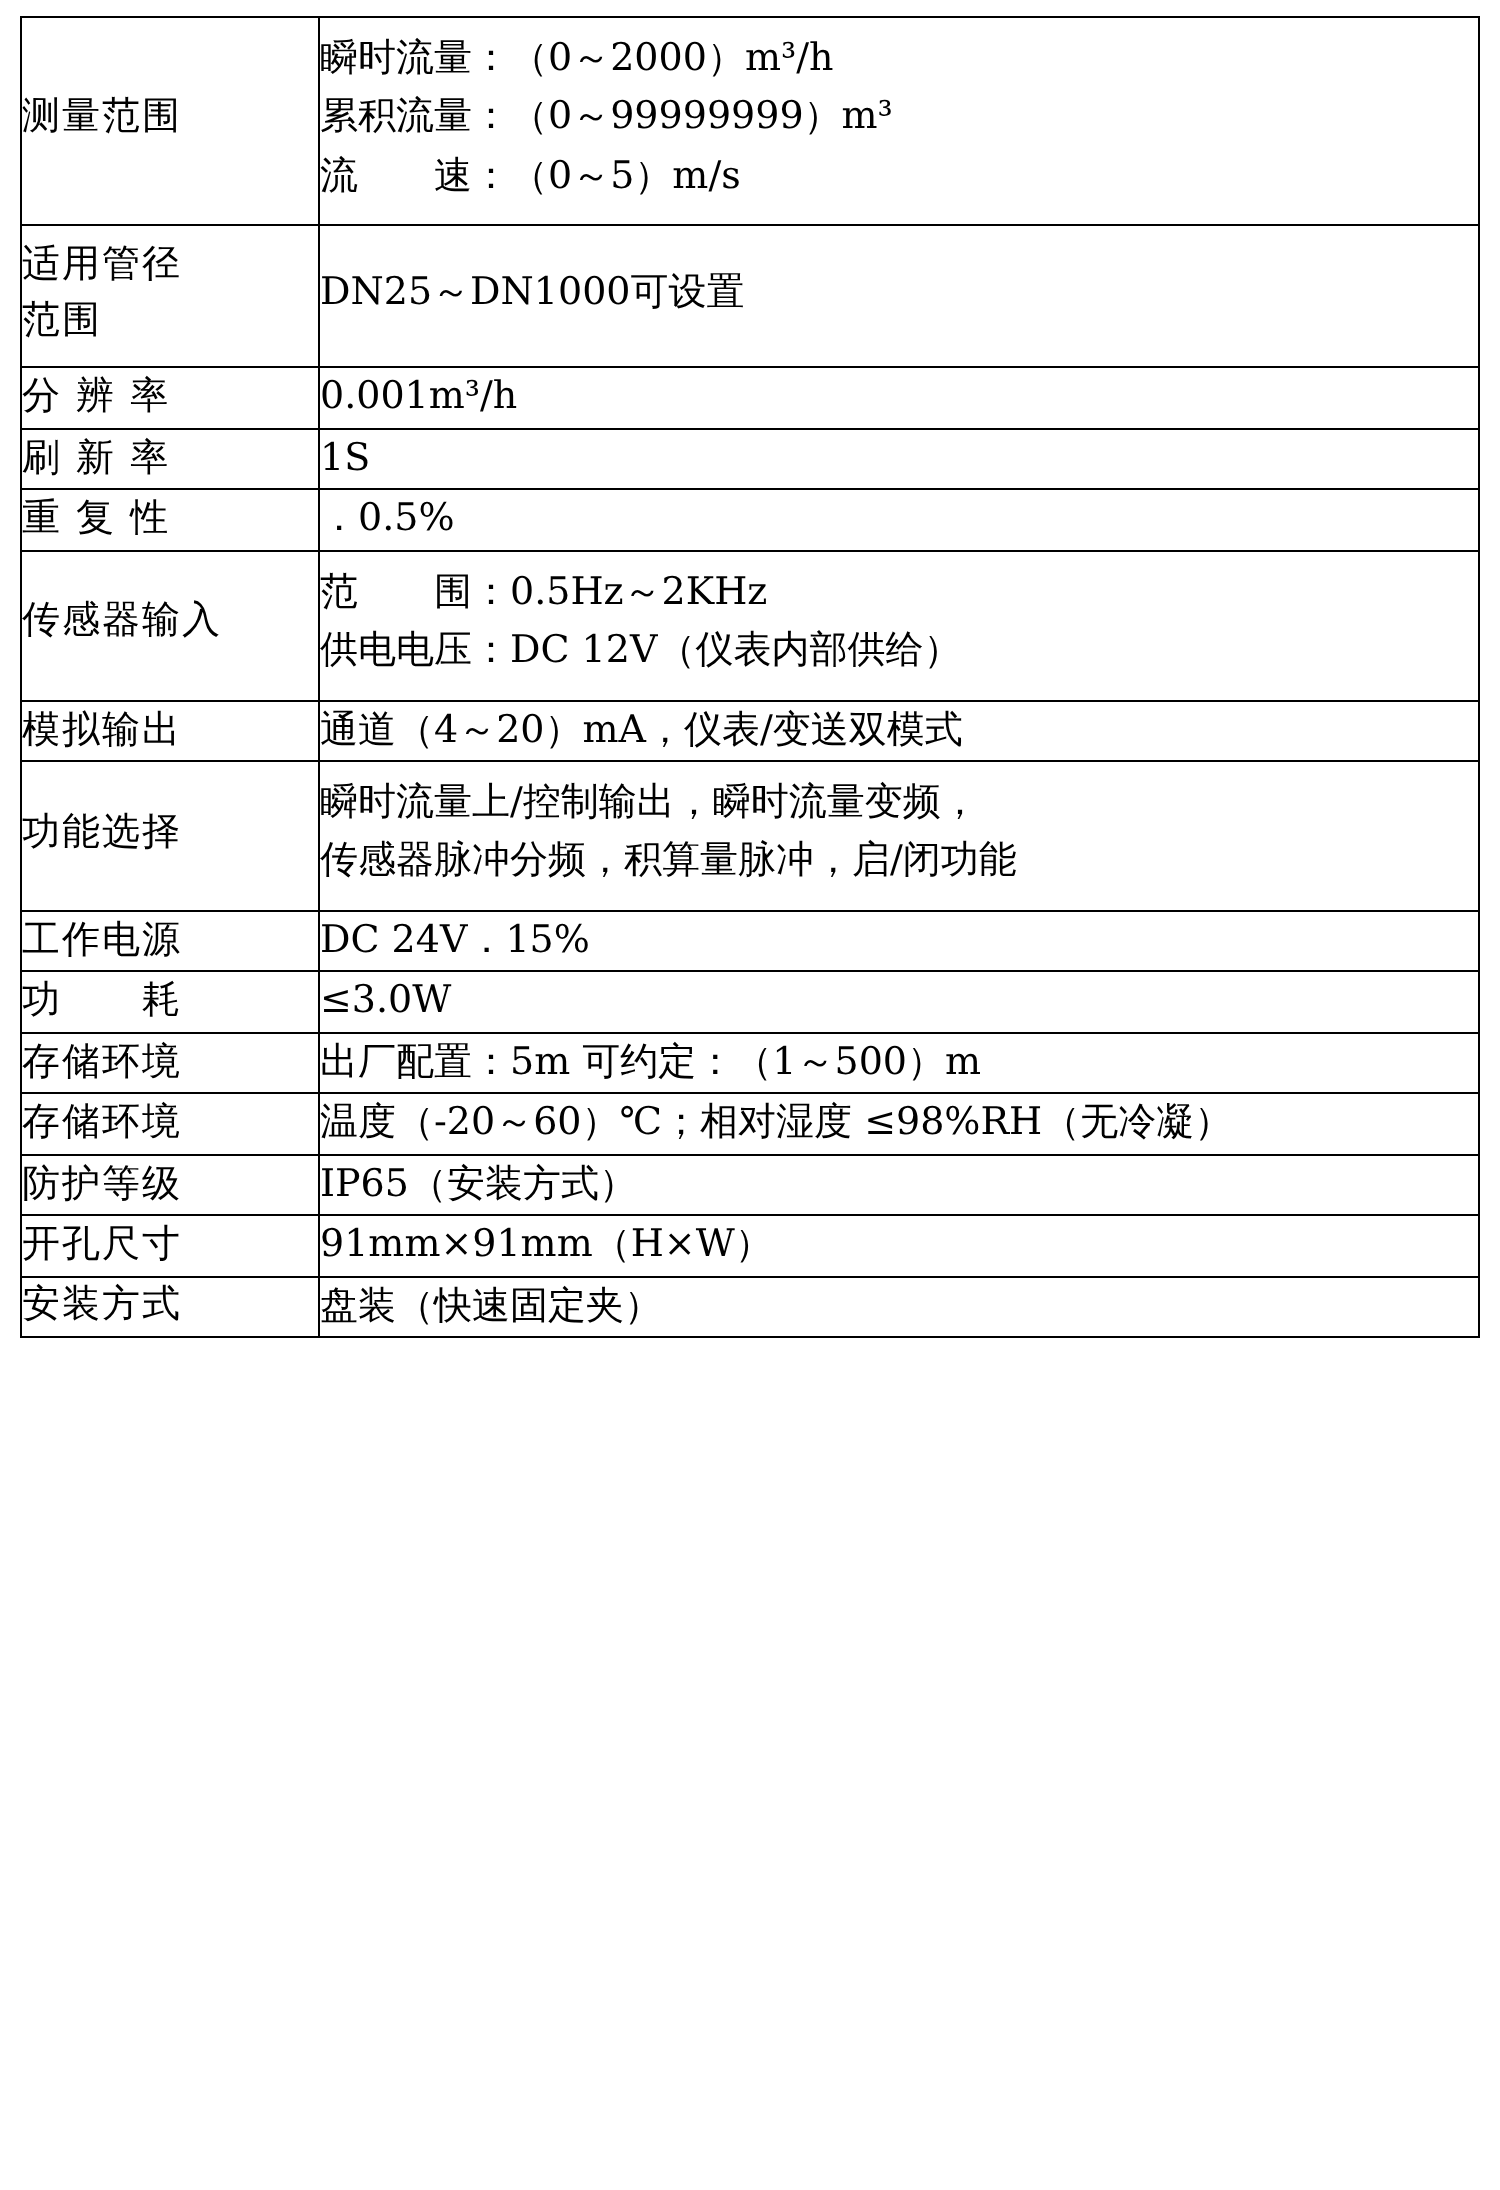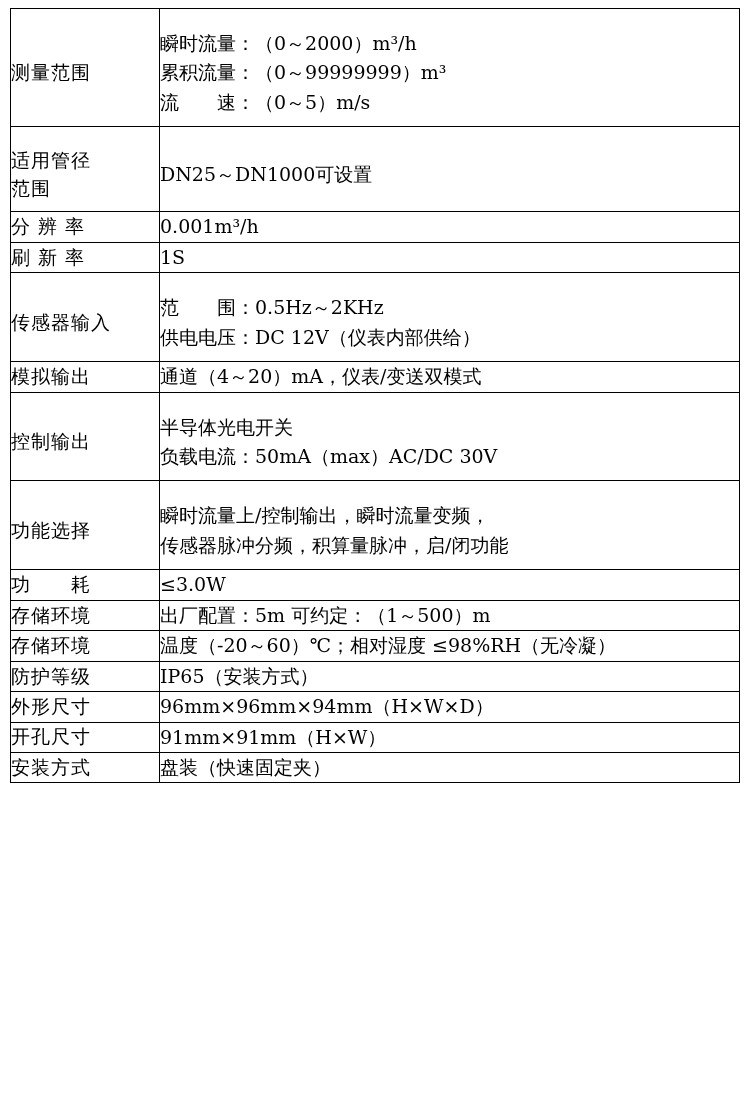--- a/index.html
+++ b/index.html
@@ -45,21 +45,21 @@
     line-height: 1.5;
   }
   .vline {
     display: block;
     white-space: pre;
     font-size: 19px;
     line-height: 1.55;
   }
   .pad-row td.label,
   .pad-row td.value {
-    padding-top: 20px;
+    padding-top: 6px;
     padding-bottom: 9px;
   }
 </style>
 </head>
 <body>
 
 <div class="sheet">
   <table class="spec">
     <tbody>
 
@@ -88,52 +88,57 @@
       </tr>
 
       <tr>
         <td class="label">刷 新 率</td>
         <td class="value">
           <span class="vline">1S</span>
         </td>
       </tr>
 
 
+      <tr>
+        <td class="label">重 复 性</td>
+        <td class="value">
+          <span class="vline">．0.5%</span>
+        </td>
+      </tr>
 
       <tr class="pad-row">
         <td class="label">传感器输入</td>
         <td class="value">
           <span class="vline">范　　围：0.5Hz～2KHz</span>
           <span class="vline">供电电压：DC 12V（仪表内部供给）</span>
         </td>
       </tr>
 
       <tr>
         <td class="label">模拟输出</td>
         <td class="value">
           <span class="vline">通道（4～20）mA，仪表/变送双模式</span>
         </td>
       </tr>
 
-      <tr class="pad-row">
-        <td class="label">控制输出</td>
-        <td class="value">
-          <span class="vline">半导体光电开关</span>
-          <span class="vline">负载电流：50mA（max）AC/DC 30V</span>
-        </td>
-      </tr>
 
       <tr class="pad-row">
         <td class="label">功能选择</td>
         <td class="value">
           <span class="vline">瞬时流量上/控制输出，瞬时流量变频，</span>
           <span class="vline">传感器脉冲分频，积算量脉冲，启/闭功能</span>
         </td>
       </tr>
 
+      <tr>
+        <td class="label">工作电源</td>
+        <td class="value">
+          <span class="vline">DC 24V．15%</span>
+        </td>
+      </tr>
 
       <tr>
         <td class="label">功　　耗</td>
         <td class="value">
           <span class="vline">≤3.0W</span>
         </td>
       </tr>
 
       <tr>
         <td class="label">存储环境</td>
@@ -150,26 +155,20 @@
         </td>
       </tr>
 
       <tr>
         <td class="label">防护等级</td>
         <td class="value">
           <span class="vline">IP65（安装方式）</span>
         </td>
       </tr>
 
-      <tr>
-        <td class="label">外形尺寸</td>
-        <td class="value">
-          <span class="vline">96mm×96mm×94mm（H×W×D）</span>
-        </td>
-      </tr>
 
       <tr>
         <td class="label">开孔尺寸</td>
         <td class="value">
           <span class="vline">91mm×91mm（H×W）</span>
         </td>
       </tr>
 
       <tr>
         <td class="label">安装方式</td>

